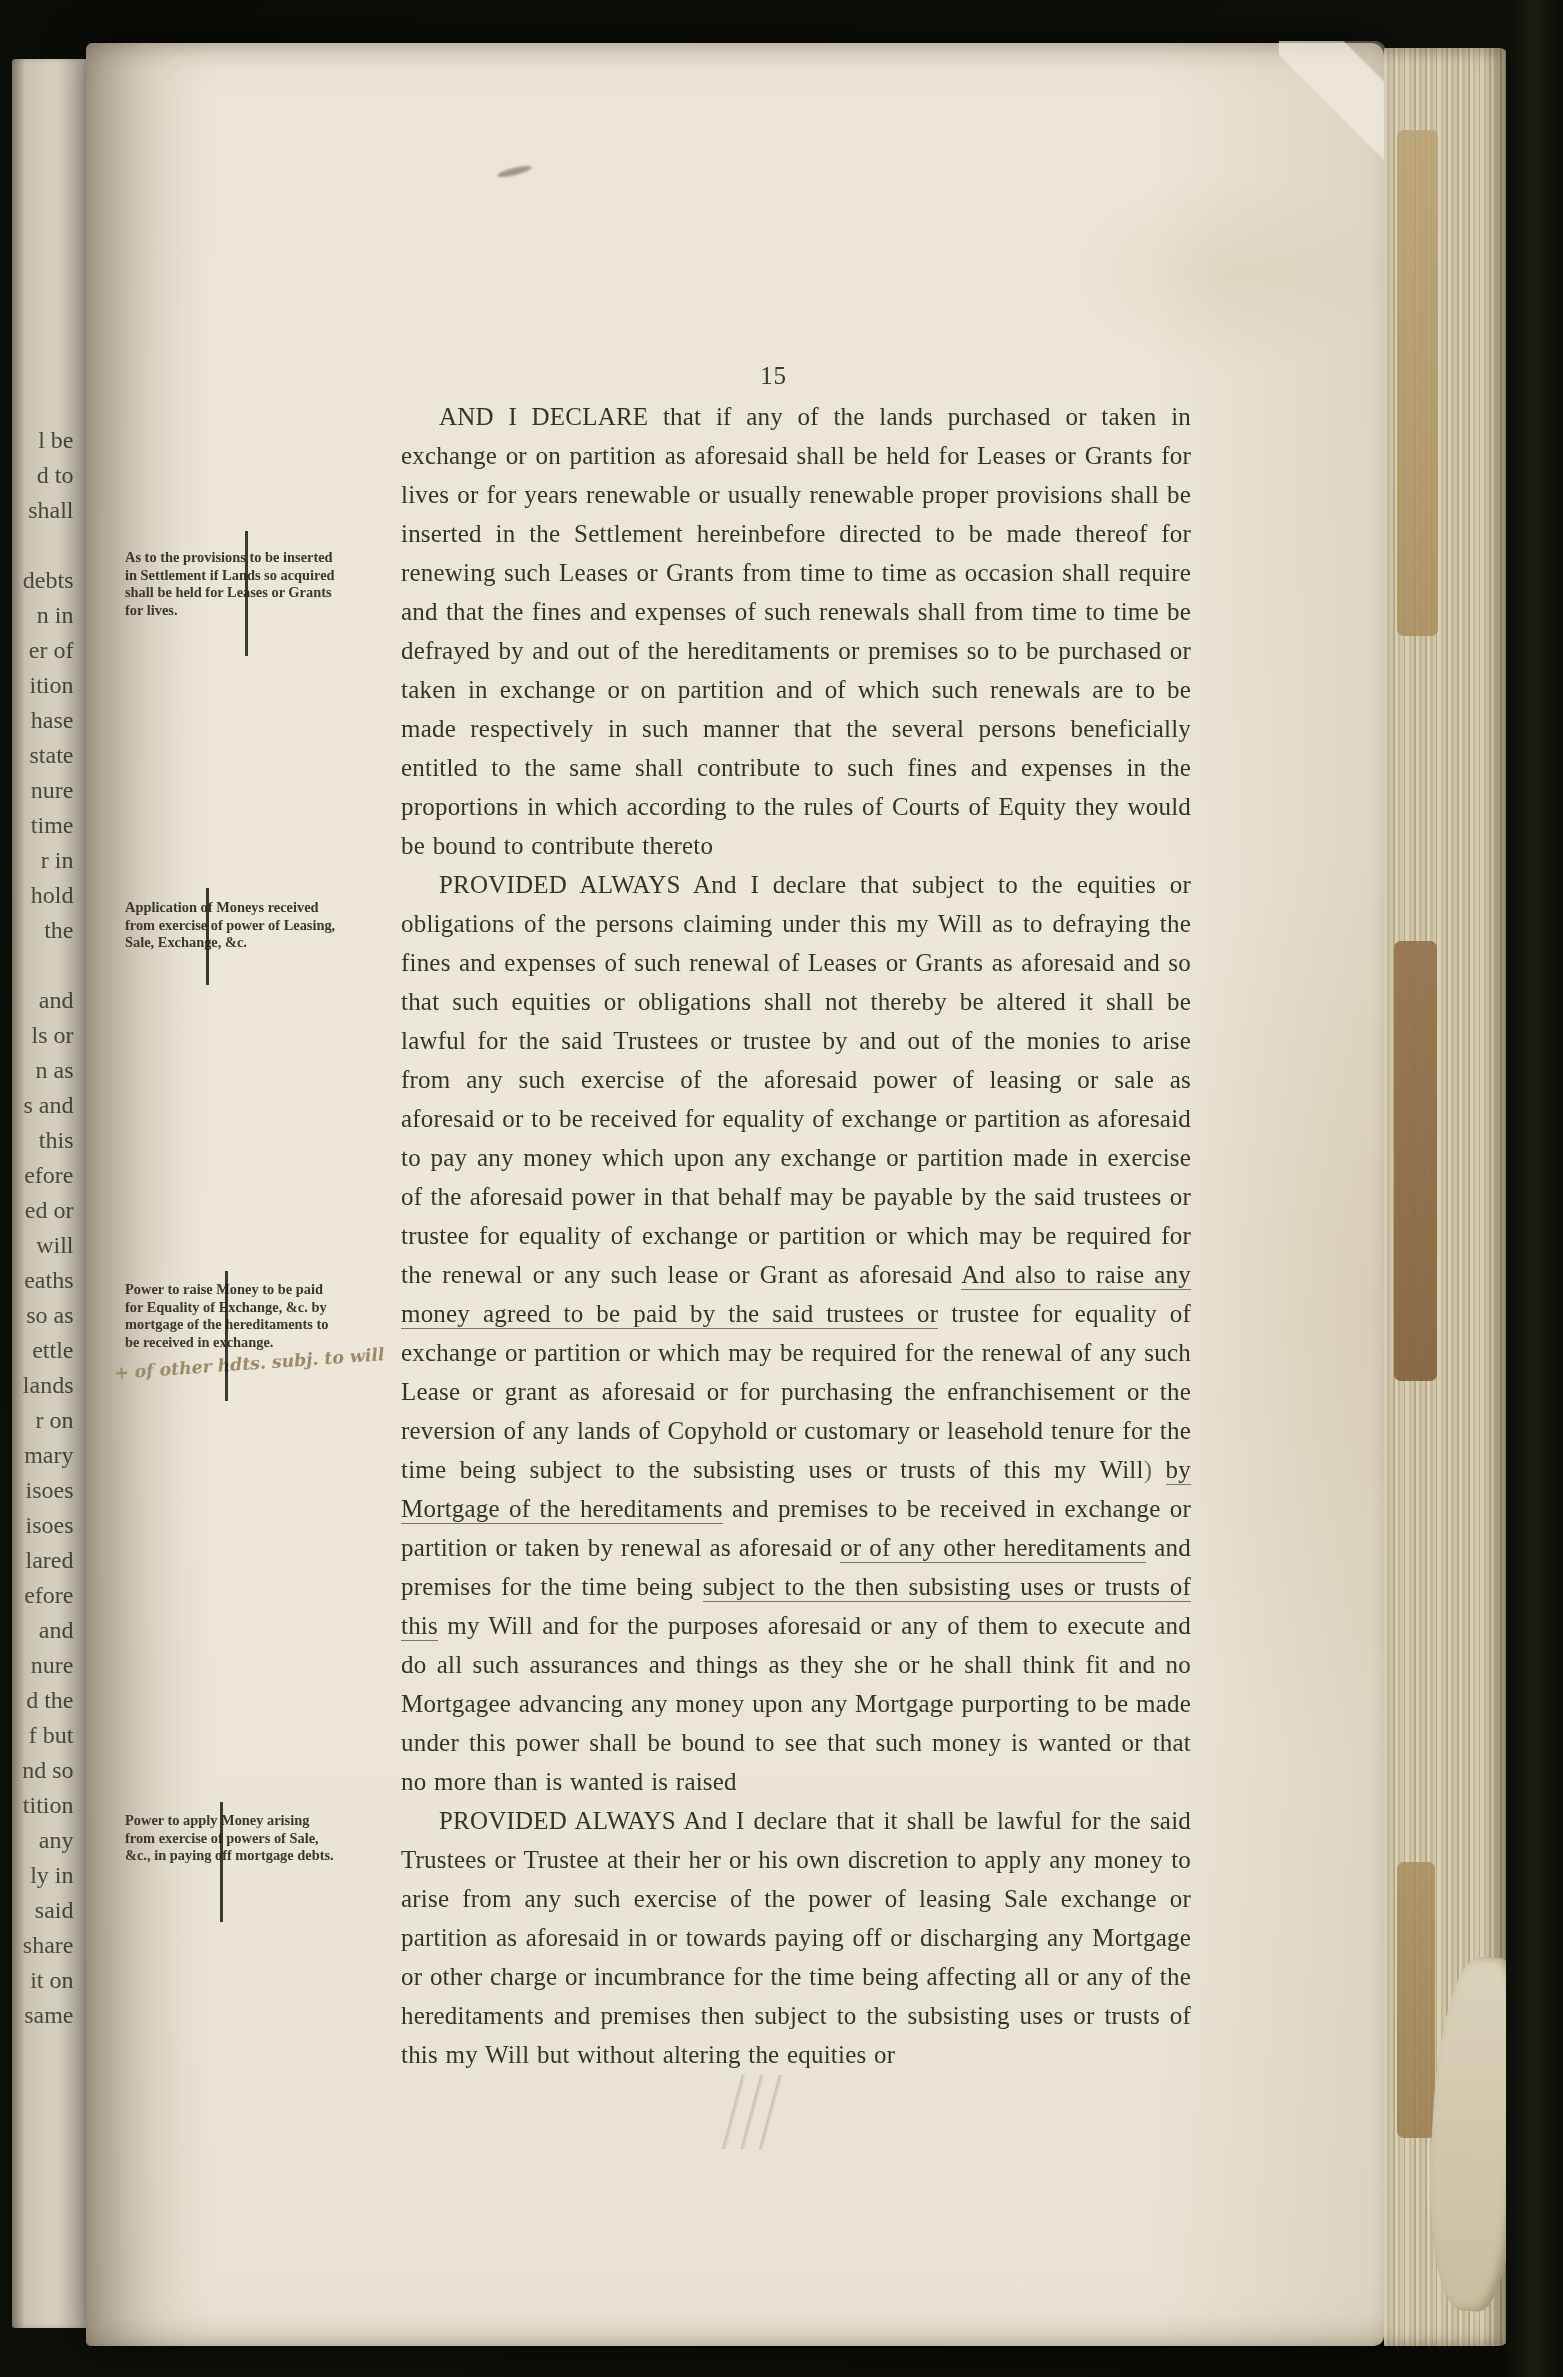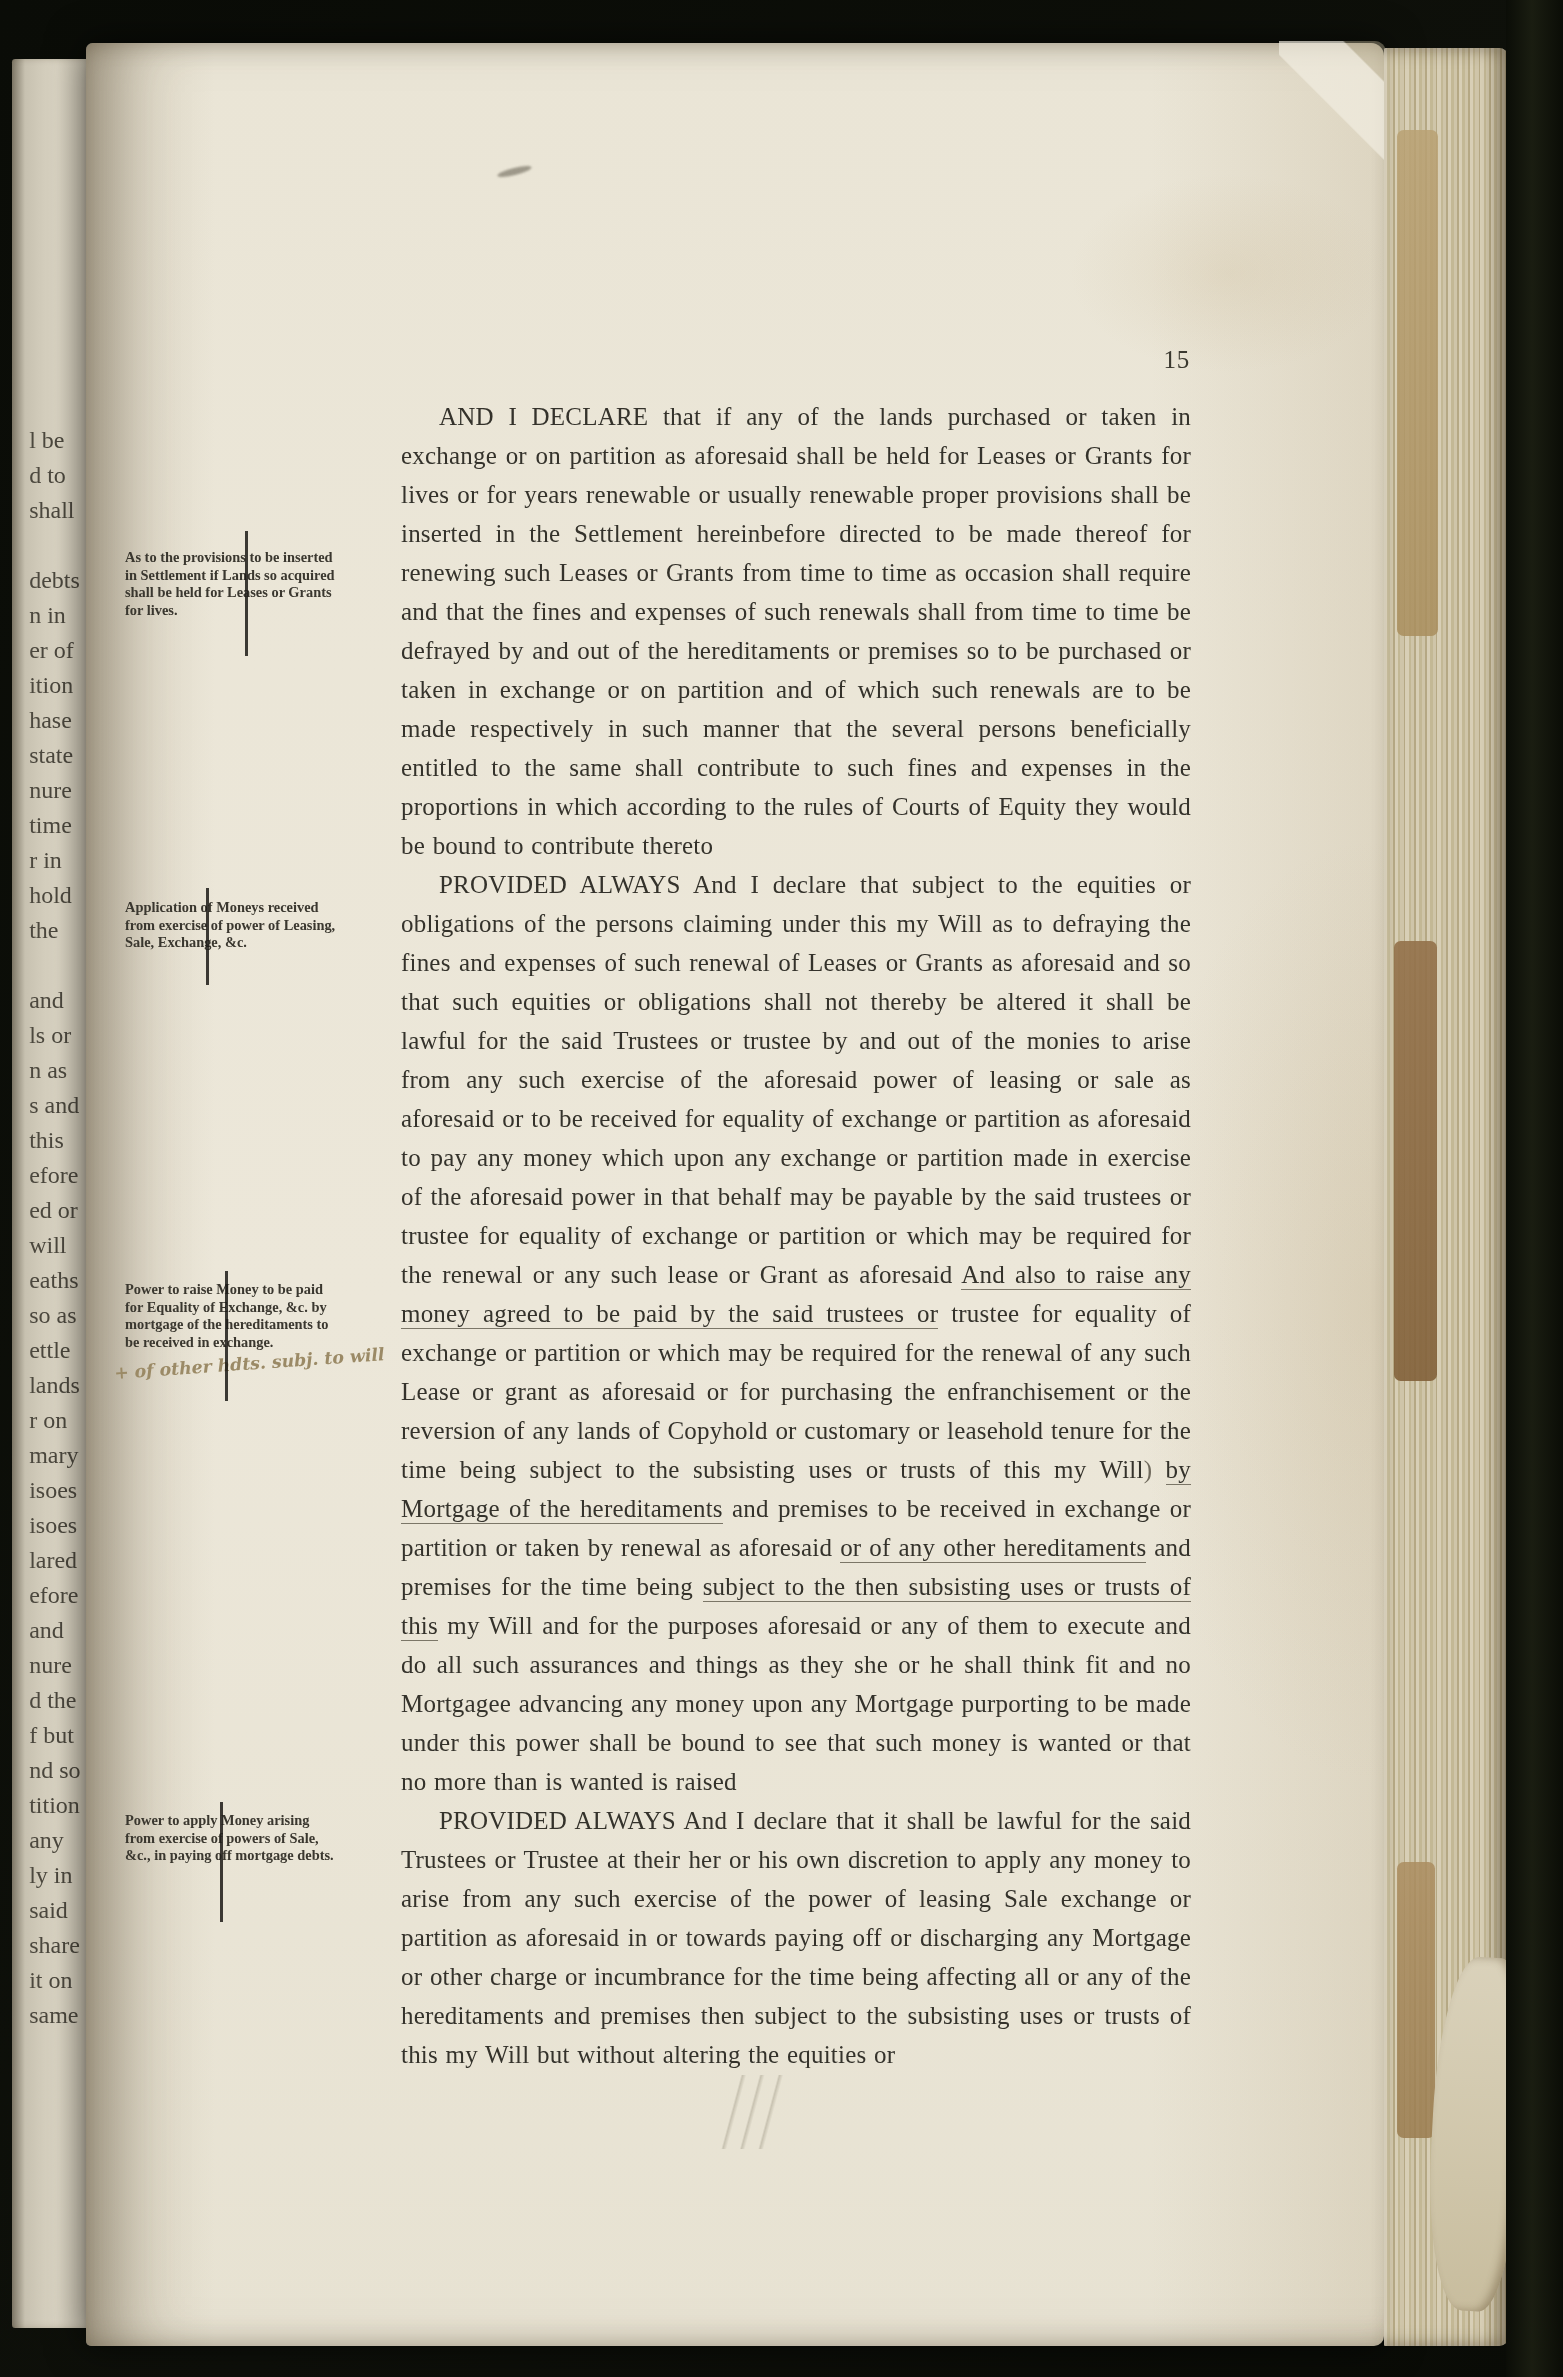--- a/index.html
+++ b/index.html
@@ -11,21 +11,21 @@
   }
 
   
   .prev-strip {
     position:absolute; left:11.5px; top:59px; width:81px; height:2269px;
     background: linear-gradient(90deg,#7d7666 0px,#c7c1b0 13px,#dcd6c5 45px,#cfc8b5 81px);
     border-radius: 3.3px 0 0 3.3px;
     box-shadow: inset -5px 0 8.2px -3.3px rgba(70,58,38,.55);
   }
   .fragments {
-    position:absolute; right:12px; top:364px; 
+    position:absolute; right:19px; top:364px; text-align:right;
     font-size:24px; line-height:35px; color:#4c483e; white-space:nowrap;margin-left:23px;
   }
   .frag { height:35px; }
 
   
   .paper {
     position:absolute; left:86px; top:43px; width:1298px; height:2303px;
     background:
       radial-gradient(ellipse 263px 165px at 88% 10%, rgba(195,175,135,.20), transparent 60%),
       radial-gradient(ellipse 346px 675px at 99% 55%, rgba(185,163,120,.18), transparent 70%),
@@ -50,22 +50,22 @@
   }
   .pencil-scratch {
     position:absolute; left:568px; top:2032px; width:165px; height:74px; opacity:.35;
     background:
       linear-gradient(105deg, transparent 47%, #8d8672 48%, transparent 50%),
       linear-gradient(105deg, transparent 57%, #8d8672 58%, transparent 60%),
       linear-gradient(105deg, transparent 67%, #8d8672 68%, transparent 70%);
   }
 
   .page-number {
-    position:absolute; left:271px; top:303px; width:833px;
-    text-align:right; font-size:25px; letter-spacing:0.8px; color:#3b3930;
+    position:absolute; left:271px; top:319px; width:833px;
+    text-align:center; font-size:25px; letter-spacing:0.8px; color:#3b3930;
   }
 
   
   .main-text {
     position:absolute; left:271px; top:354px; width:834px;
     font-size:25px; line-height:39px; color:#34322b;
     text-align:justify; letter-spacing:0.2px; word-spacing:1.2px;
   }
   .main-text p { margin:0; }
   .main-text p.indent { text-indent:38px;margin-left:44px; }

